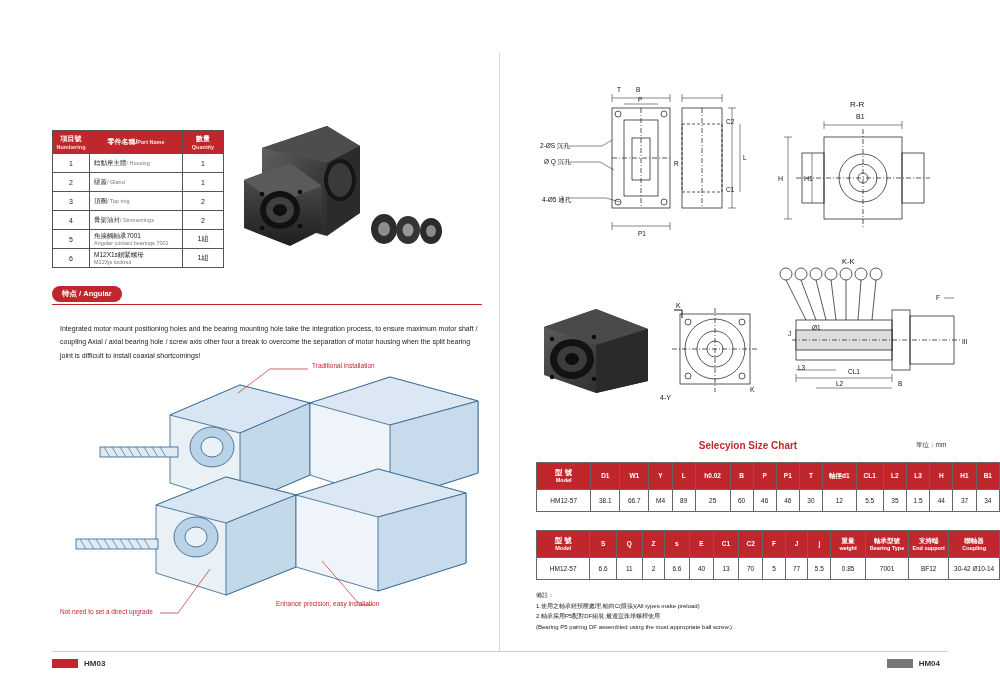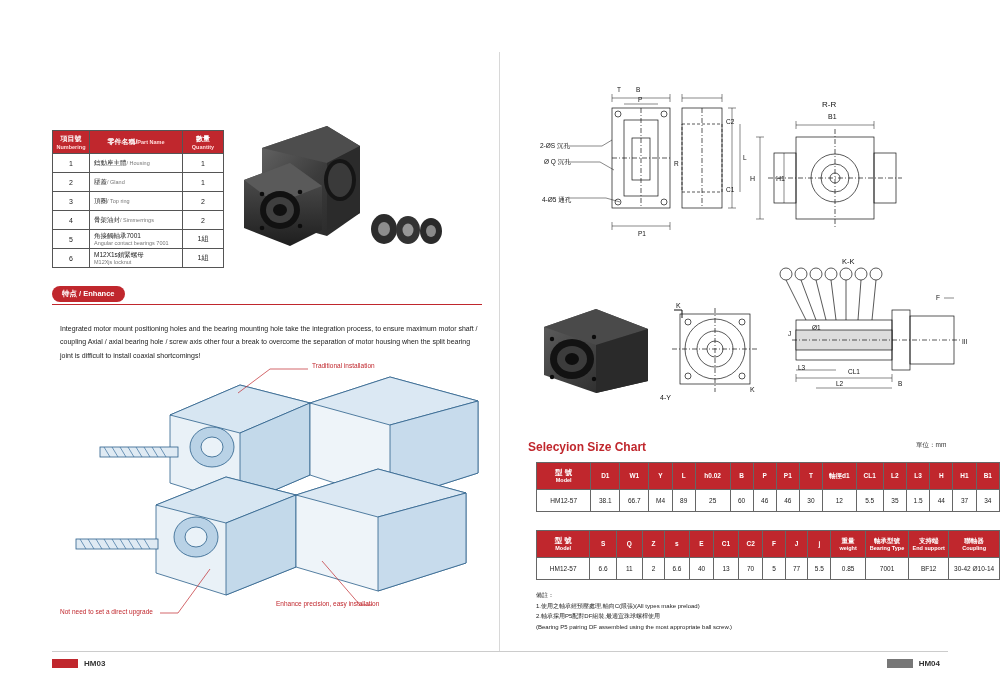--- a/index.html
+++ b/index.html
@@ -54,22 +54,22 @@
   .dwg{position:absolute;}
   .dwg svg{display:block;}
 
   
   .assembly{position:absolute;left:60px;top:355px;width:430px;height:265px;}
 
   .callout{position:absolute;font-size:6.5px;color:#c0272d;white-space:nowrap;}
 
   
   .chart-title{
-    position:absolute;left:528px;top:440px;width:440px;
-    font-size:12px;font-weight:bold;color:#c0272d;
+    position:absolute;left:528px;top:440px;width:440px;text-align:center;
+    font-size:10px;font-weight:bold;color:#c0272d;
   }
   .chart-unit{position:absolute;left:916px;top:441px;font-size:6.5px;color:#333;}
   .size-table{position:absolute;border-collapse:collapse;font-size:6.5px;}
   .size-table th,.size-table td{border:1px solid #666;text-align:center;vertical-align:middle;}
   .size-table thead th{background:#c0272d;color:#fff;height:24px;font-weight:bold;line-height:1.15;}
   .size-table tbody td{height:19px;background:#fff;}
   .t1{left:536px;top:462px;}
   .t2{left:536px;top:530px;}
   .model-head{font-size:7px;margin-top:17px;}
   .model-head .cn{font-size:7.5px;}
@@ -181,21 +181,21 @@
         <ellipse cx="14" cy="24" rx="6" ry="7" fill="#8d8d8d"></ellipse>
         <ellipse cx="38" cy="25" rx="12" ry="14" fill="#333"></ellipse>
         <ellipse cx="38" cy="25" rx="5.5" ry="6.5" fill="#979797"></ellipse>
         <ellipse cx="61" cy="26" rx="11" ry="13" fill="#2a2a2a"></ellipse>
         <ellipse cx="61" cy="26" rx="5" ry="6" fill="#8a8a8a"></ellipse>
       </g>
     </svg>
   </div>
 
   <div class="feature-badge">
-    <span>特点</span> / <span>Enhance</span>
+    <span>特点</span> / <span>Angular</span>
   </div>
   <div class="feature-line"></div>
   <div class="feature-text">Integrated motor mount positioning holes and the bearing mounting hole take the integration process, to ensure maximum motor shaft / coupling Axial / axial bearing hole / screw axis other four a break to overcome the separation of motor housing when the split bearing joint is difficult to install coaxial shortcomings!</div>
 
   <div class="assembly">
     <svg width="430" height="265" viewBox="0 0 430 265">
       <g stroke="#2b5f8a" stroke-width="0.8" fill="#e9f1f7">
 
         <polygon points="110,60 180,30 250,48 250,120 180,150 110,128"></polygon>
         <polygon points="110,60 180,30 250,48 180,78" fill="#d7e6f2"></polygon>
@@ -301,21 +301,21 @@
         <text x="186" y="112">C1</text>
         <text x="134" y="86">R</text>
         <text x="98" y="156">P1</text>
         <text x="0" y="68">2-ØS  沉孔</text>
         <text x="4" y="84">Ø Q   沉孔</text>
         <text x="2" y="122">4-Ø5  通孔</text>
       </g>
     </svg>
   </div>
 
-  <div class="dwg" style="left:750px;top:95px;">
+  <div class="dwg" style="left:778px;top:95px;">
     <svg width="180" height="160" viewBox="0 0 180 160">
       <g stroke="#111" stroke-width="0.7" fill="none">
         <rect x="46" y="42" width="78" height="82"></rect>
         <rect x="24" y="58" width="22" height="50"></rect>
         <rect x="124" y="58" width="22" height="50"></rect>
         <circle cx="85" cy="83" r="24"></circle>
         <circle cx="85" cy="83" r="14"></circle>
         <circle cx="85" cy="83" r="5"></circle>
         <line x1="85" y1="34" x2="85" y2="132" stroke-dasharray="5,2,1,2"></line>
         <line x1="18" y1="83" x2="152" y2="83" stroke-dasharray="5,2,1,2"></line>

